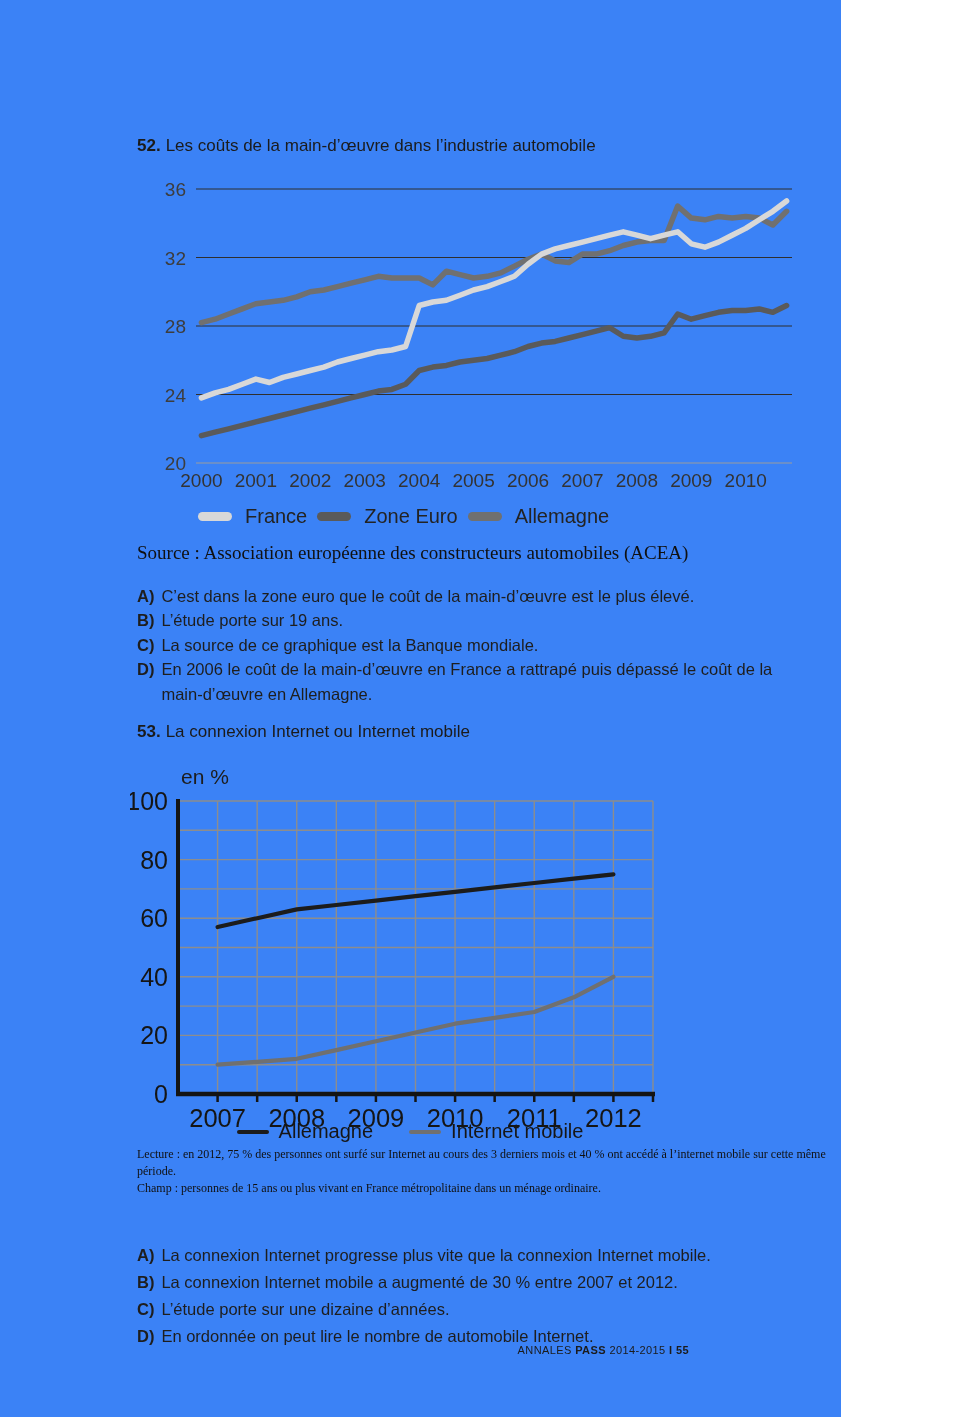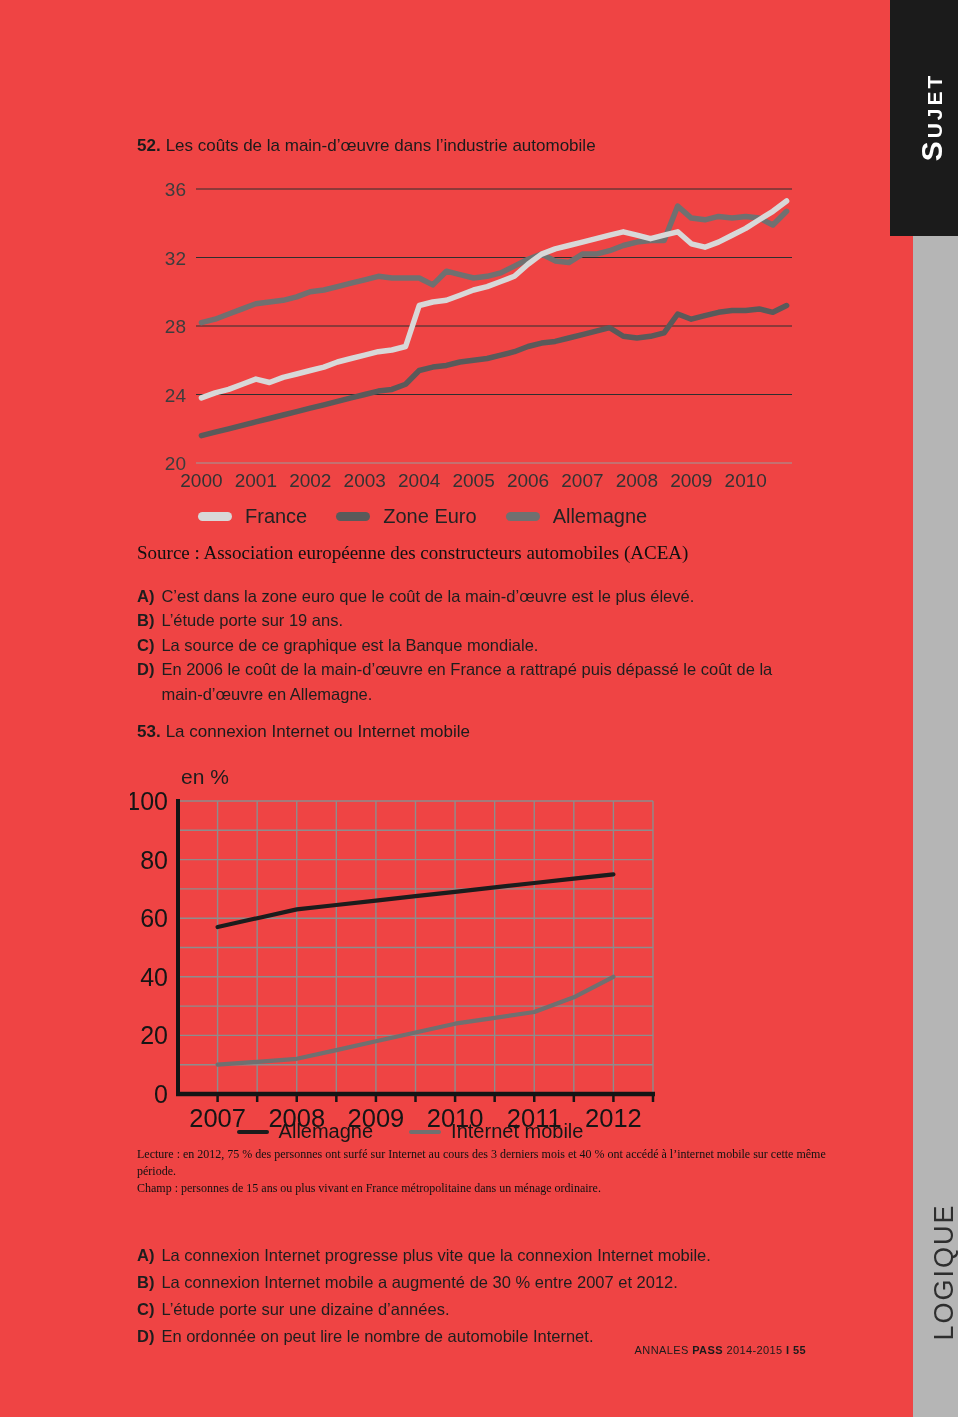--- a/index.html
+++ b/index.html
@@ -1,32 +1,32 @@
 <!DOCTYPE html>
 <html><head>
 <meta charset="utf-8">
 <style>
   html,body{margin:0;padding:0;background:#fff;}
-  .page{position:relative;width:958px;height:1417px;background:#ef4444;overflow:hidden;
-        font-family:"Liberation Sans",sans-serif;color:#1e1e1e;}
+  .page{position:relative;width:834px;height:1417px;background:#3b82f6;overflow:hidden;
+        font-family:"Liberation Sans",sans-serif;color:#1e1e1e;padding-left:7px;}
 
   
   .q-title{position:absolute;left:137px;font-size:17px;color:#1b1b1b;}
   .q-num{font-weight:bold;margin-right:5px;}
   .opts{position:absolute;left:137px;font-size:16.5px;color:#1e1e1e;}
   .opt{display:flex;align-items:flex-start;}
   .opts52 .opt{line-height:24.4px;}
   .opts53 .opt{line-height:27px;}
   .opt-label{font-weight:bold;flex:0 0 auto;margin-right:7px;}
   .opt-text{flex:1 1 auto;}
 
   
   .chart{position:absolute;}
   .legend-row{position:absolute;display:flex;align-items:center;}
-  .legend1{left:198px;top:505px;gap:29px;text-align:right;}
+  .legend1{left:198px;top:505px;gap:10px;text-align:right;}
   .legend2{left:130px;top:1120px;width:560px;justify-content:center;gap:36px;}
   .lg-item{display:flex;align-items:center;}
   .legend1 .lg-label{font-size:20px;color:#232323;}
   .legend2 .lg-label{font-size:20px;color:#161616;}
   .sw-pill{display:inline-block;width:34px;height:9px;border-radius:4.5px;margin-right:13px;}
   .sw-dash{display:inline-block;width:32px;height:4px;border-radius:2px;margin-right:10px;}
 
   .serif-note{font-family:"Liberation Serif",serif;color:#101010;}
   .source-line{position:absolute;left:137px;top:542px;font-size:19px;}
   .notes{position:absolute;left:137px;top:1146px;width:706px;font-size:12px;line-height:1.42;}

